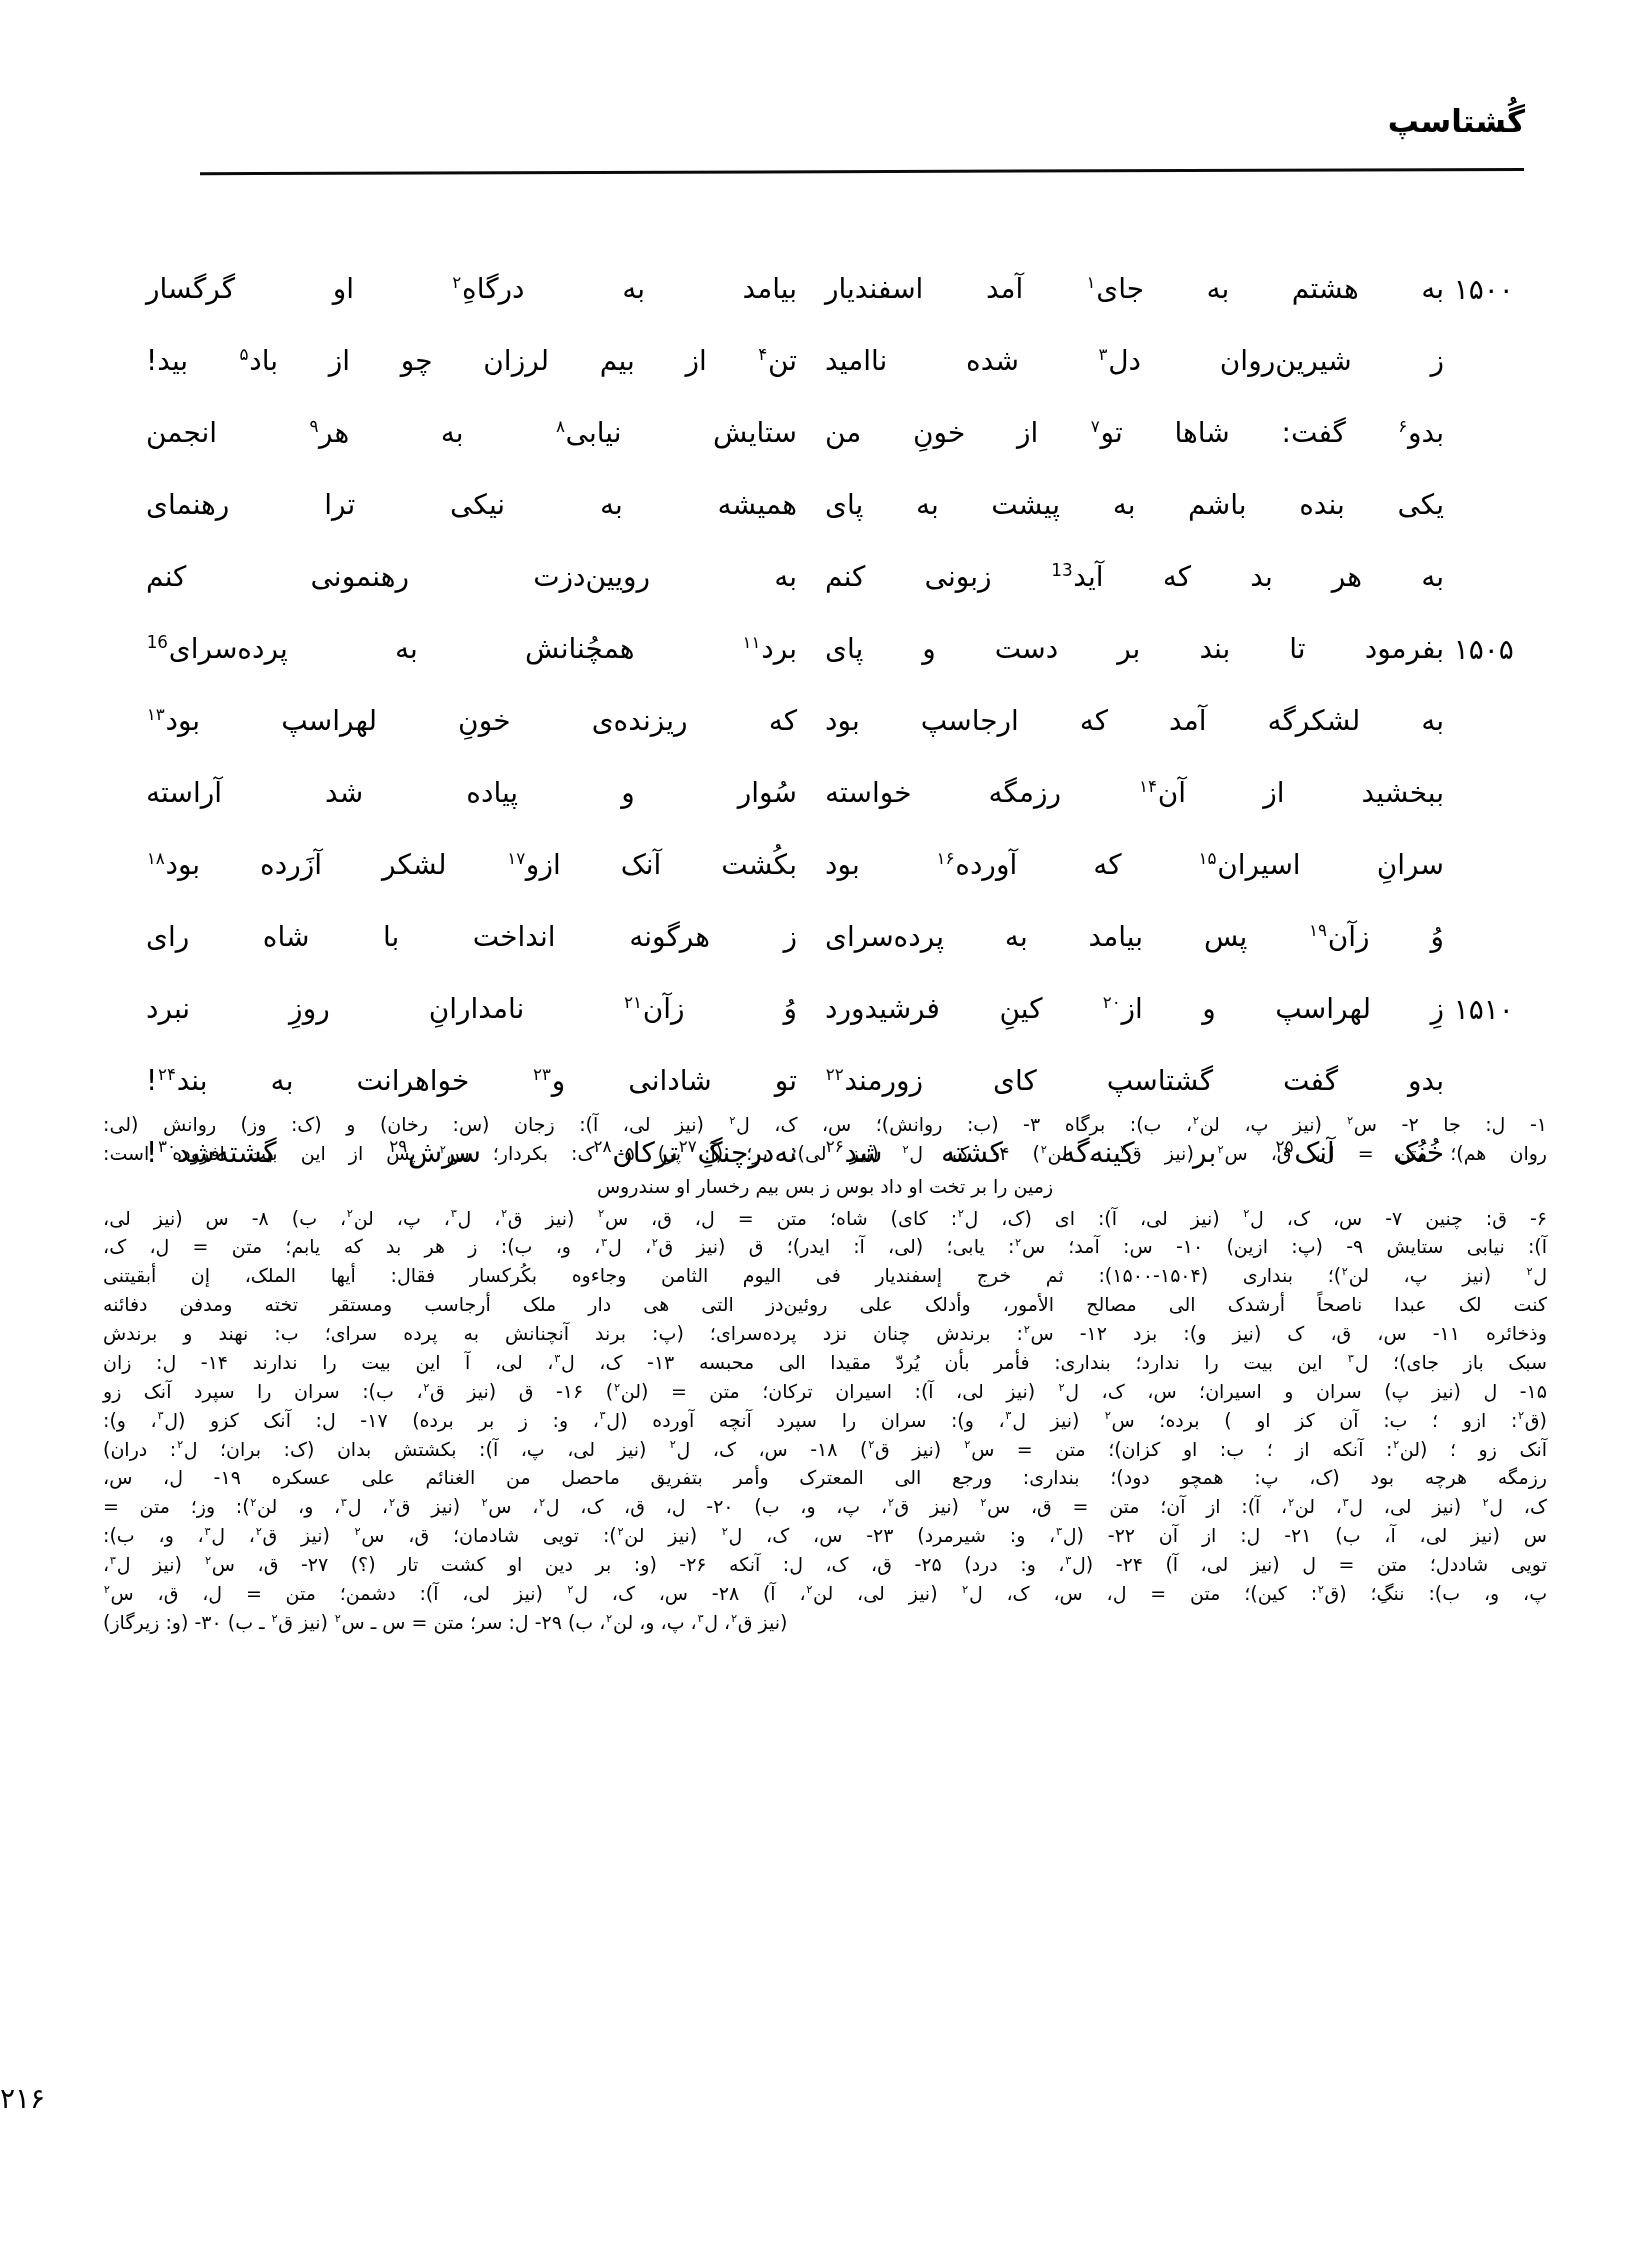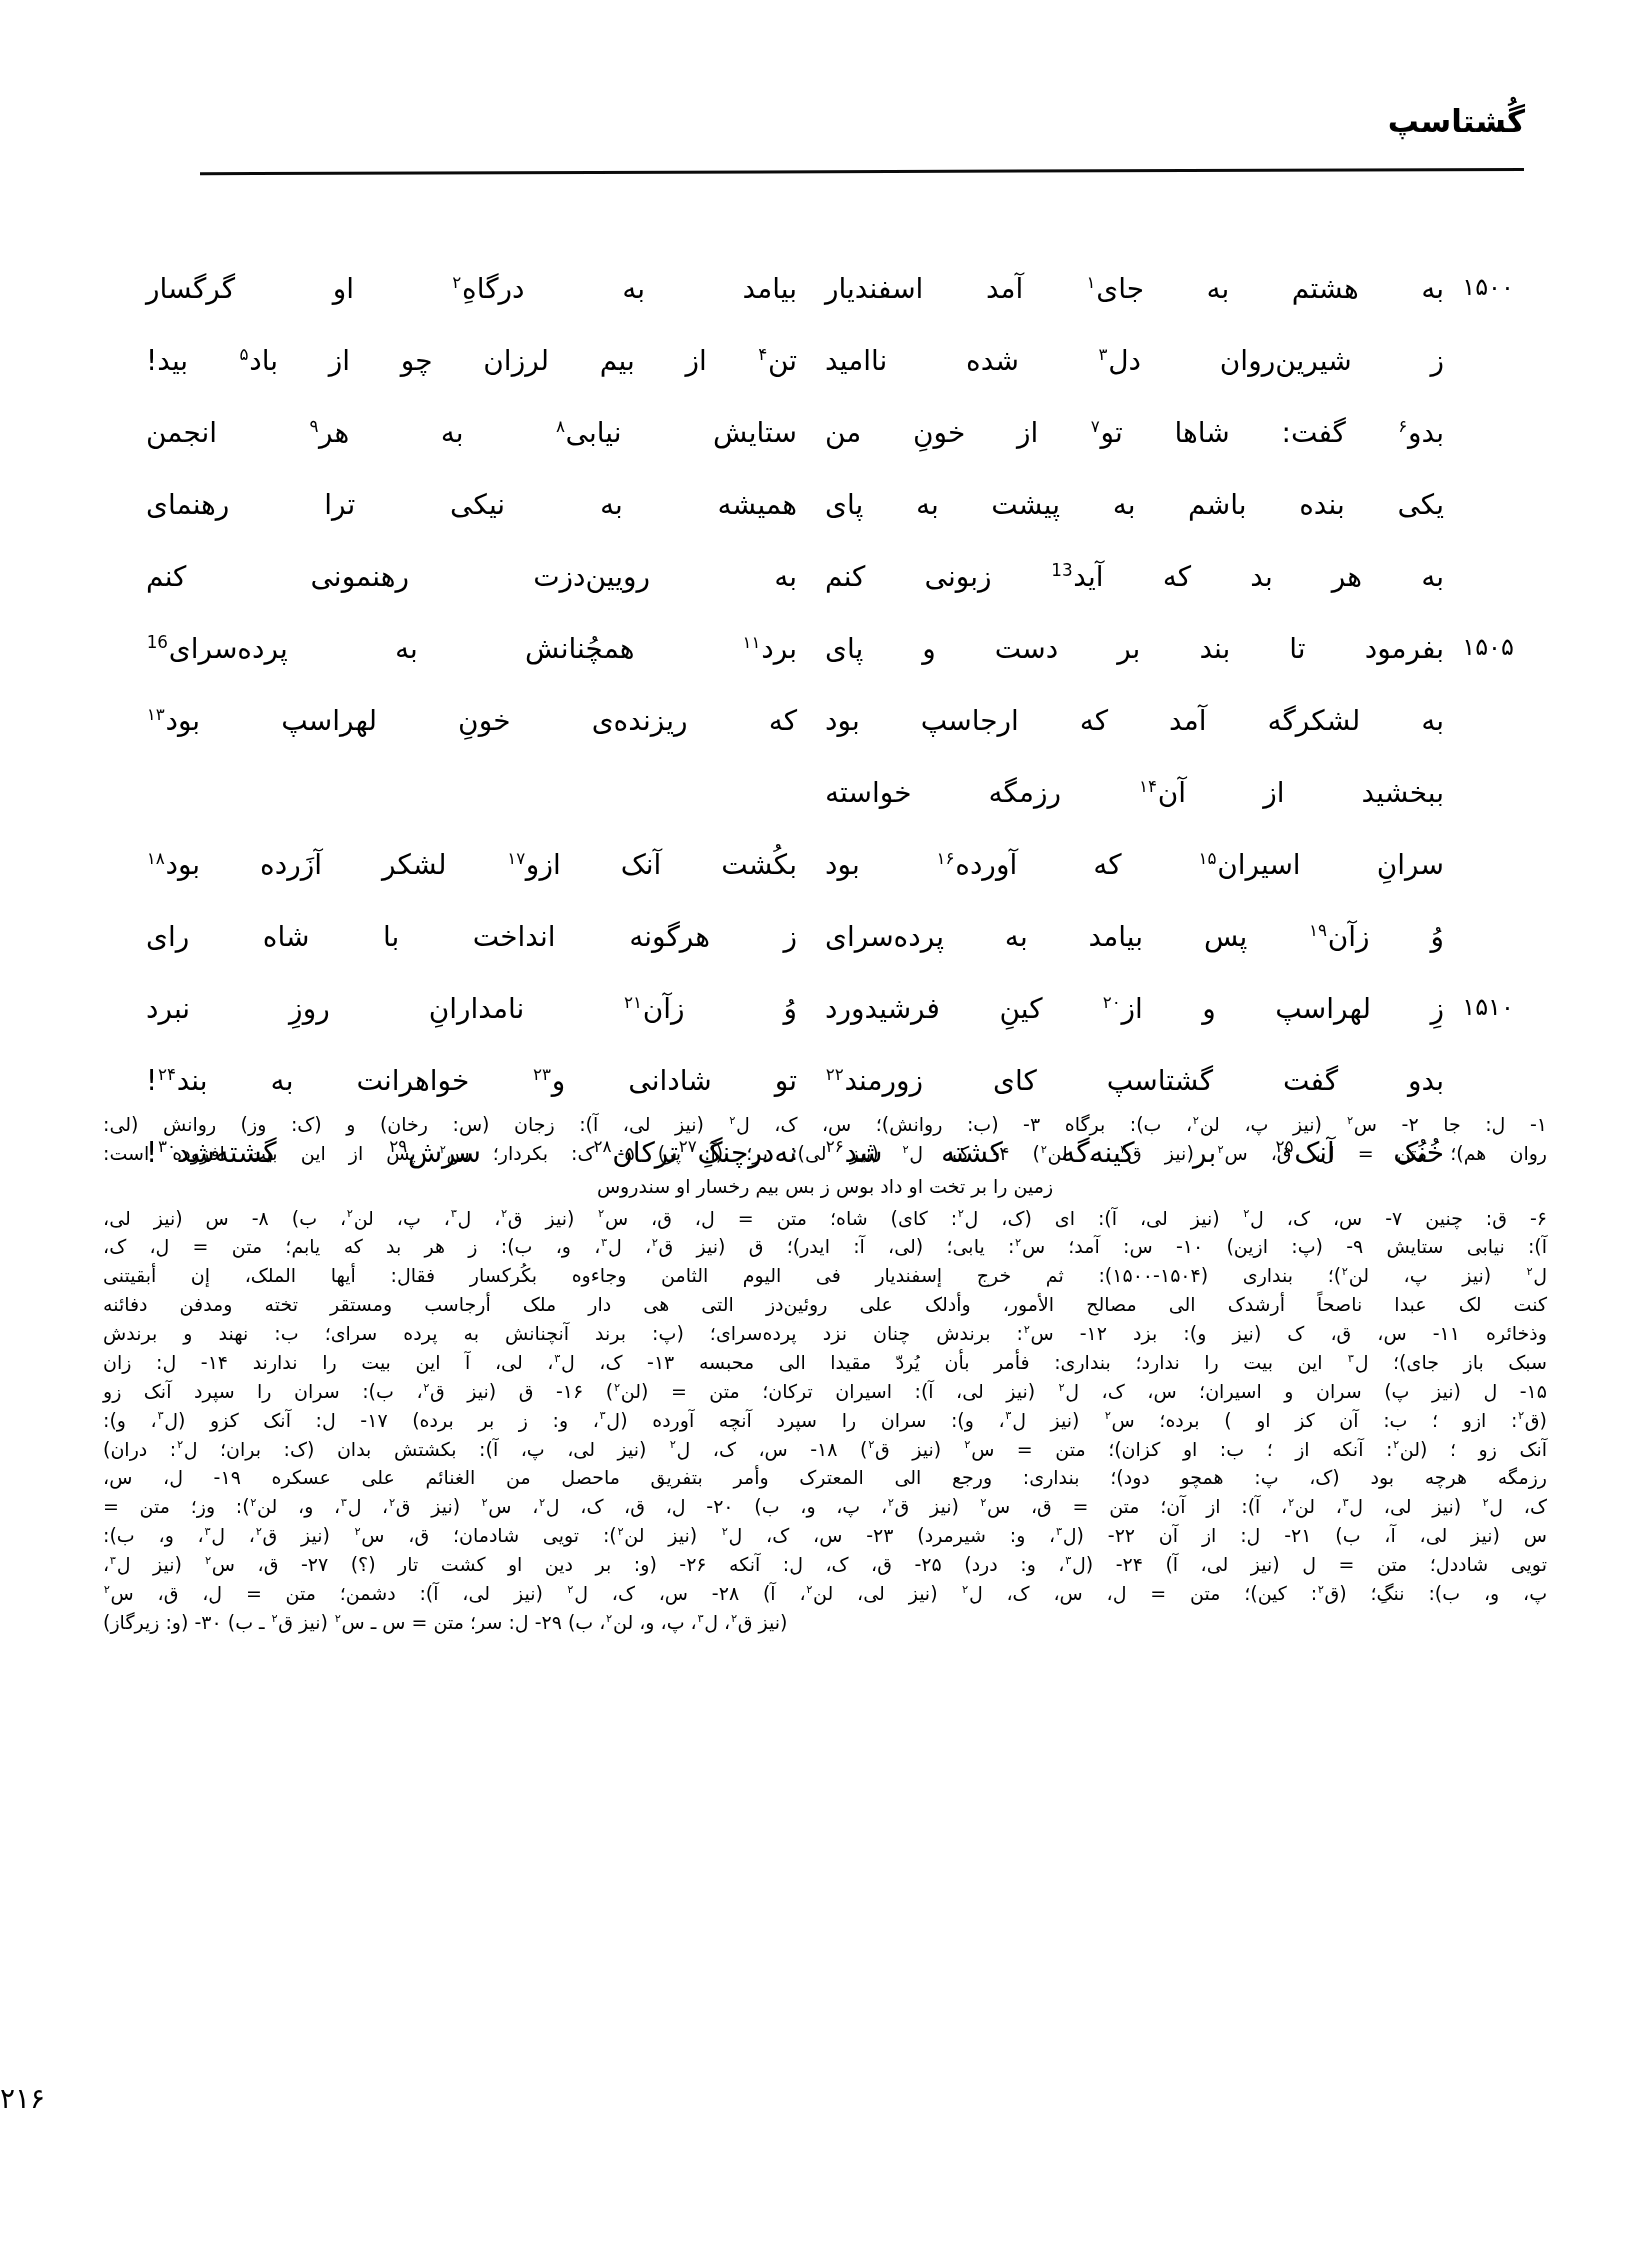--- a/index.html
+++ b/index.html
@@ -95,21 +95,21 @@
     display: block;
     text-align: justify;
     text-align-last: justify;
     width: 100%;
   }
 
   .verse-number {
     position: absolute;
     right: -2.8px;
     top: 1.4px;
-    font-size: 24px;
+    font-size: 28px;
     letter-spacing: -0.7px;
     white-space: nowrap;
   }
 
   sup.fn {
     font-size: 0.60em;
     vertical-align: super;
     line-height: 0;
     margin: 0 0.7px;
   }
@@ -220,20 +220,23 @@
         <div class="hemistich right">
           <span class="line">به لشکرگه آمد که ارجاسپ بود</span>
         </div>
         <div class="hemistich left">
           <span class="line">که ریزنده‌ی خونِ لهراسپ بود<sup class="fn">۱۳</sup></span>
         </div>
       </div>
       <div class="couplet-row">
         <div class="hemistich right">
           <span class="line">ببخشید از آن<sup class="fn">۱۴</sup> رزمگه خواسته</span>
+        </div>
+        <div class="hemistich left">
+          <span class="line">سُوار و پیاده شد آراسته</span>
         </div>
       </div>
       <div class="couplet-row">
         <div class="hemistich right">
           <span class="line">سرانِ اسیران<sup class="fn">۱۵</sup> که آورده<sup class="fn">۱۶</sup> بود</span>
         </div>
         <div class="hemistich left">
           <span class="line">بکُشت آنک ازو<sup class="fn">۱۷</sup> لشکر آزَرده بود<sup class="fn">۱۸</sup></span>
         </div>
       </div>

